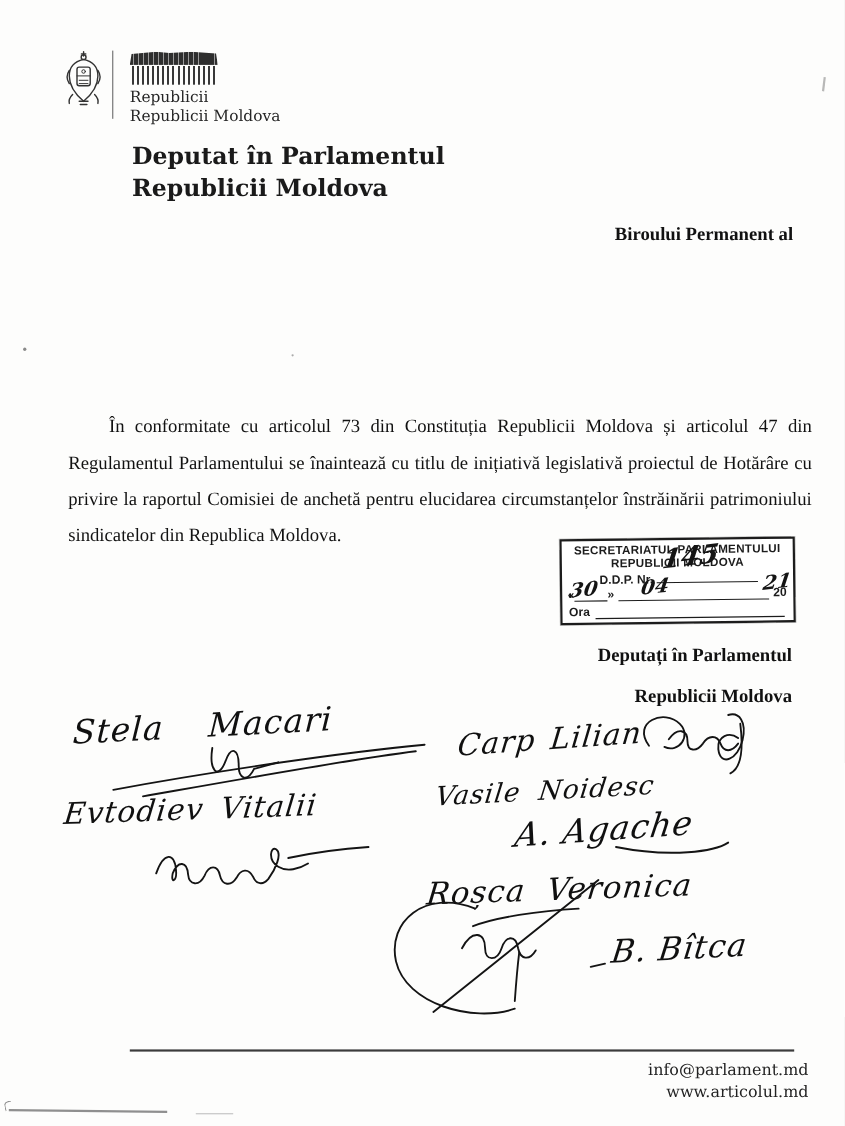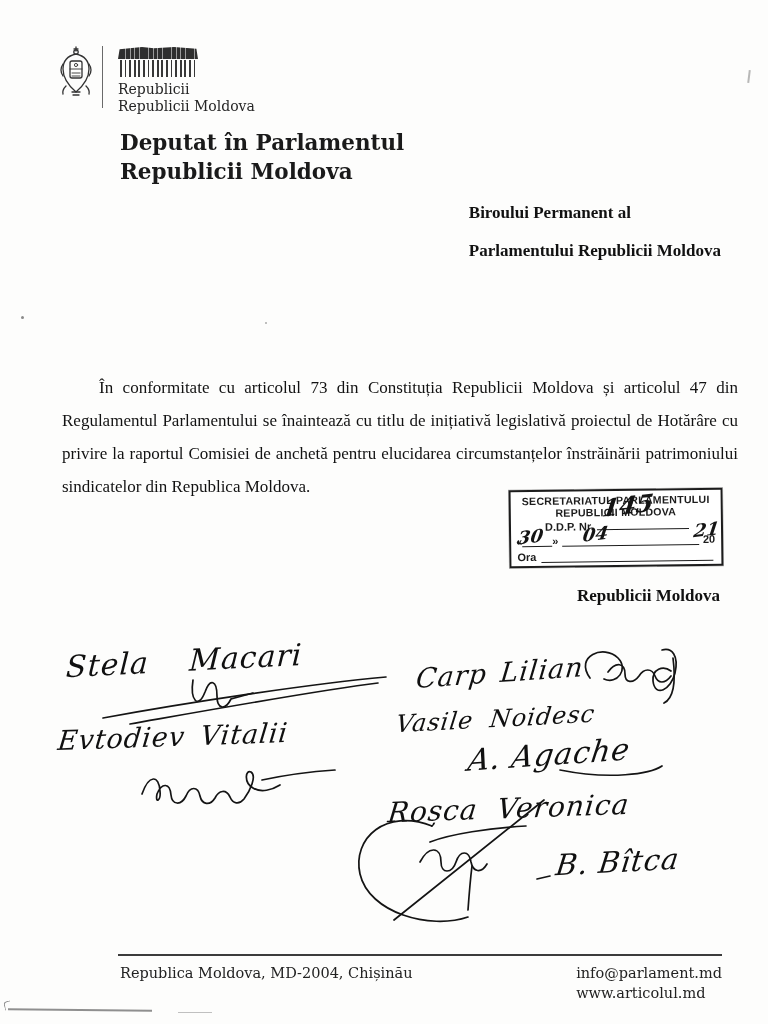--- a/index.html
+++ b/index.html
@@ -71,21 +71,21 @@
   .sig-carp     { left:416px; top:657px; font-size:27px; transform:rotate(-4deg) skewX(-10deg); word-spacing:4px; }
   .sig-vasile   { left:396px; top:705px; font-size:24px; transform:rotate(-3deg) skewX(-10deg); word-spacing:8px; }
   .sig-agache   { left:468px; top:737px; font-size:30px; transform:rotate(-4deg) skewX(-12deg); }
   .sig-rosca    { left:388px; top:792px; font-size:28px; transform:rotate(-2deg) skewX(-8deg); word-spacing:10px; }
   .sig-bitca    { left:556px; top:845px; font-size:29px; transform:rotate(-3deg) skewX(-10deg); }
   .sig-svg { position:absolute; left:0; top:630px; width:768px; height:330px; pointer-events:none; }
   
   .footer-rule { position:absolute; left:118px; top:954px; width:604px; height:2px; background:#3c3c3c; }
   .footer-left { position:absolute; left:120px; top:964px; font-family:"DejaVu Serif", serif;
                  font-size:14.5px; line-height:1.35; color:#222; }
-  .footer-right{ position:absolute; right:46px; top:964px; 
+  .footer-right{ position:absolute; right:33px; top:964px; text-align:right;
                  font-family:"DejaVu Serif", serif; font-size:14.5px; line-height:1.35; color:#222; }
   
   .art-dot1 { position:absolute; left:21px; top:316px; width:3px; height:3px; background:#8a8a8a; border-radius:50%; }
   .art-dot2 { position:absolute; left:265px; top:322px; width:2px; height:2px; background:#aaa; border-radius:50%; }
   .art-mark-date { position:absolute; left:748px; top:70px; width:2px; height:13px; background:#9a9a9a;
                    transform:rotate(7deg); opacity:.7; }
   .art-line1 { position:absolute; left:8px; top:1009px; width:144px; height:1.5px; background:#8f8f8f;
                transform:rotate(0.6deg); }
   .art-line2 { position:absolute; left:178px; top:1012px; width:34px; height:1px; background:#c0c0c0; }
   .art-hook  { position:absolute; left:4px; top:1001px; width:7px; height:9px;
@@ -118,21 +118,20 @@
   </div>
 
 
   <div class="sender-title">
     <div>Deputat în Parlamentul</div>
     <div>Republicii Moldova</div>
   </div>
 
   <div class="addressee">
     <div>Biroului Permanent al</div>
-    <div>Parlamentului Republicii Moldova</div>
   </div>
 
   <p class="body-par">În conformitate cu articolul 73 din Constituția Republicii Moldova și articolul 47 din Regulamentul Parlamentului se înaintează cu titlu de inițiativă legislativă proiectul de Hotărâre cu privire la raportul Comisiei de anchetă pentru elucidarea circumstanțelor înstrăinării patrimoniului sindicatelor din Republica Moldova.</p>
 
   <div class="stamp">
     <div class="srow s-l1">SECRETARIATUL PARLAMENTULUI</div>
     <div class="srow s-l2">REPUBLICII MOLDOVA</div>
     <div class="s-l3">
       <span>D.D.P. Nr.</span>
       <span class="uline"></span>
@@ -148,20 +147,21 @@
       <span>Ora</span>
       <span class="u3"></span>
     </div>
     <span class="hw hw-145">145</span>
     <span class="hw hw-30">30</span>
     <span class="hw hw-04">04</span>
     <span class="hw hw-21">21</span>
   </div>
 
   <div class="sign-heading">
+    <div>Deputați în Parlamentul</div>
     <div>Republicii Moldova</div>
   </div>
 
   <span class="script sig-stela">Stela Macari</span>
   <span class="script sig-evtodiev">Evtodiev Vitalii</span>
   <span class="script sig-carp">Carp Lilian</span>
   <span class="script sig-vasile">Vasile Noidesc</span>
   <span class="script sig-agache">A. Agache</span>
   <span class="script sig-rosca">Roșca Veronica</span>
   <span class="script sig-bitca">B. Bîtca</span>
@@ -185,21 +185,20 @@
     <path d="M432 196 C386 178 352 208 360 244 C369 283 430 300 468 287"></path>
     <path d="M420 232 c9 -17 21 -15 21 0 c0 12 11 12 15 0 c4 -12 13 -12 15 0 c2 10 10 12 16 2"></path>
     <path d="M472 236 c-2 16 -3 30 -4 44"></path>
     <path d="M394 290 L544 170"></path>
     <path d="M430 212 c20 -8 60 -14 96 -16"></path>
     <path d="M537 249 l13 -3"></path>
   </svg>
 
   <div class="footer-rule"></div>
   <div class="footer-left">
-    <div>Republica Moldova, MD-2004, Chișinău</div>
   </div>
   <div class="footer-right">
     <div>info@parlament.md</div>
     <div>www.articolul.md</div>
   </div>
 
   <div class="art-dot1"></div>
   <div class="art-dot2"></div>
   <div class="art-mark-date"></div>
   <div class="art-hook"></div>

